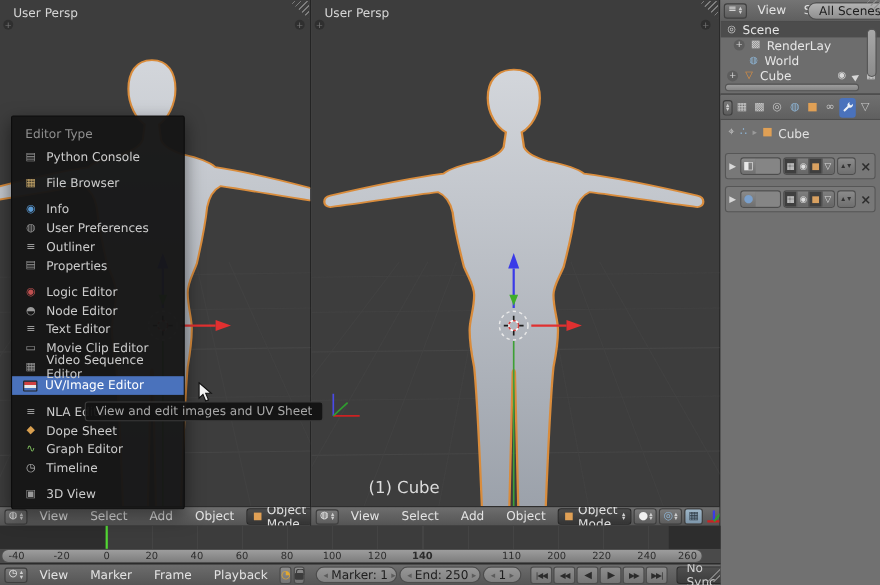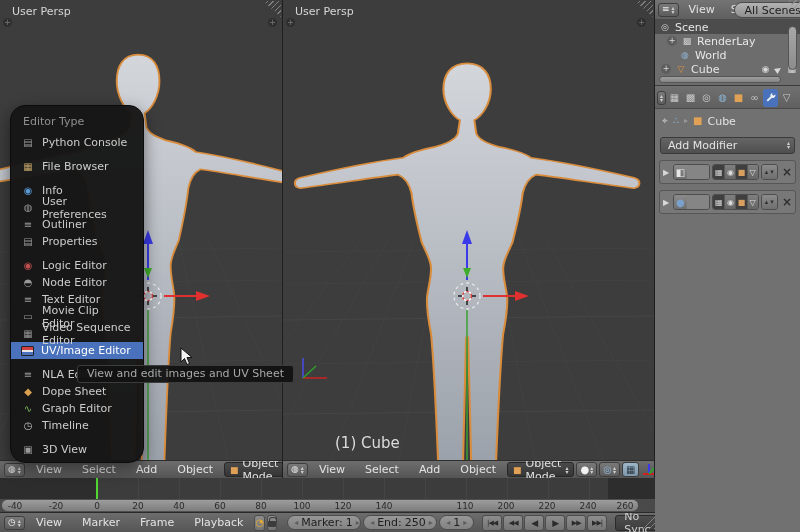--- a/index.html
+++ b/index.html
@@ -36,22 +36,22 @@
   .gridline.minor { stroke:#434343; opacity:.8; }
 
   
   .corner-dot { position:absolute; width:9px; height:9px; border-radius:50%; background:#2f2f2f;
     color:#777; font-size:8px; line-height:9px; text-align:center; }
   .grip { position:absolute; width:18px; height:16px;
     background:repeating-linear-gradient(135deg, transparent 0 3px, #8f8f8f 3px 4px);
     clip-path:polygon(100% 0, 0 0, 100% 100%); opacity:.8; }
 
   
-  .menu { position:absolute; left:10px; top:105px; width:134px; height:358px; z-index:40;
-    background:rgba(22,22,22,.97); border:1px solid #0c0c0c; border-radius:15px;
+  .menu { position:absolute; left:10px; top:105px; width:158px; height:358px; z-index:40;
+    background:rgba(22,22,22,.97); border:1px solid #0c0c0c; border-radius:2px;
     box-shadow:0 6px 16px rgba(0,0,0,.5); padding-top:5px; }
   .menu-title { color:#8f8f8f; padding:4px 12px 6px; font-size:11px; }
   .menu-item { display:flex; align-items:center; gap:7px; height:17px; padding:0 10px; color:#ccc; }
   .menu-item.hl { background:#4a72bc; color:#fff; }
   .menu-sep { height:7px; }
   .mi-ico { width:14px; text-align:center; font-size:10px; color:#9a9a9a; flex:0 0 14px; line-height:1; }
   .ic-file { color:#c8a86a; } .ic-info { color:#5a9ad4; } .ic-logic { color:#c05050; }
   .ic-dope { color:#d9a050; } .ic-graph { color:#7cb95c; } .ic-clock { color:#b9b9b9; }
   .uvimg-chip { width:13px; height:10px; flex:0 0 13px; border-radius:1px; overflow:hidden;
     background:linear-gradient(#d04040 0 33%, #e8e8e8 33% 66%, #4a72bc 66% 100%); border:1px solid #222; }
@@ -392,27 +392,20 @@
       </div>
 
       <div class="crumb">
         <span class="g">⌖</span>
         <span class="g" style="color:#8fb8da;">∴</span>
         <span class="g" style="font-size:8px; color:#9a9a9a;">▸</span>
         <span class="g" style="color:#e0a055;">■</span>
         <span>Cube</span>
       </div>
 
-      <div class="addmod">
-        <span>Add Modifier</span>
-        <span class="arr-col">
-            <span>▴</span>
-            <span>▾</span>
-          </span>
-      </div>
 
       <div class="modrow">
         <span class="exp">▶</span>
         <div class="chip">
           <div class="cell mod-ico">
               <span>◧</span>
             </div>
           <div class="cell mod-name"></div>
         </div>
         <div class="chip">
@@ -480,21 +473,21 @@
     <div class="ruler"></div>
     <span class="rnum" style="left:15px;">-40</span>
     <span class="rnum" style="left:56px;">-20</span>
     <span class="rnum" style="left:97px;">0</span>
     <span class="rnum" style="left:138px;">20</span>
     <span class="rnum" style="left:179px;">40</span>
     <span class="rnum" style="left:220px;">60</span>
     <span class="rnum" style="left:261px;">80</span>
     <span class="rnum" style="left:302px;">100</span>
     <span class="rnum" style="left:343px;">120</span>
-    <span class="rnum" style="left:384px;">140</span>
+    <span class="rnum" style="left:384px;font-weight:bold;">140</span>
     <span class="rnum" style="left:424px;margin-top:48px;">160</span>
     <span class="rnum" style="left:465px;">110</span>
     <span class="rnum" style="left:506px;">200</span>
     <span class="rnum" style="left:547px;">220</span>
     <span class="rnum" style="left:588px;">240</span>
     <span class="rnum" style="left:625px;">260</span>
 
     <div class="tl-header">
       <div class="etype-btn">
         <span class="g">◷</span>

